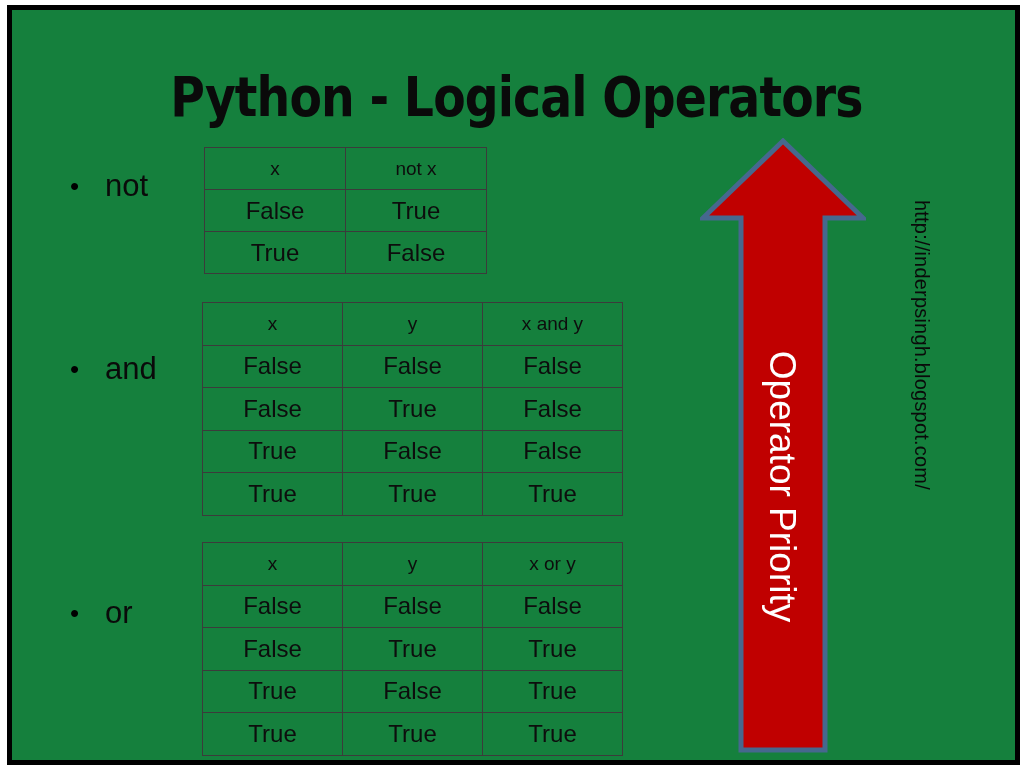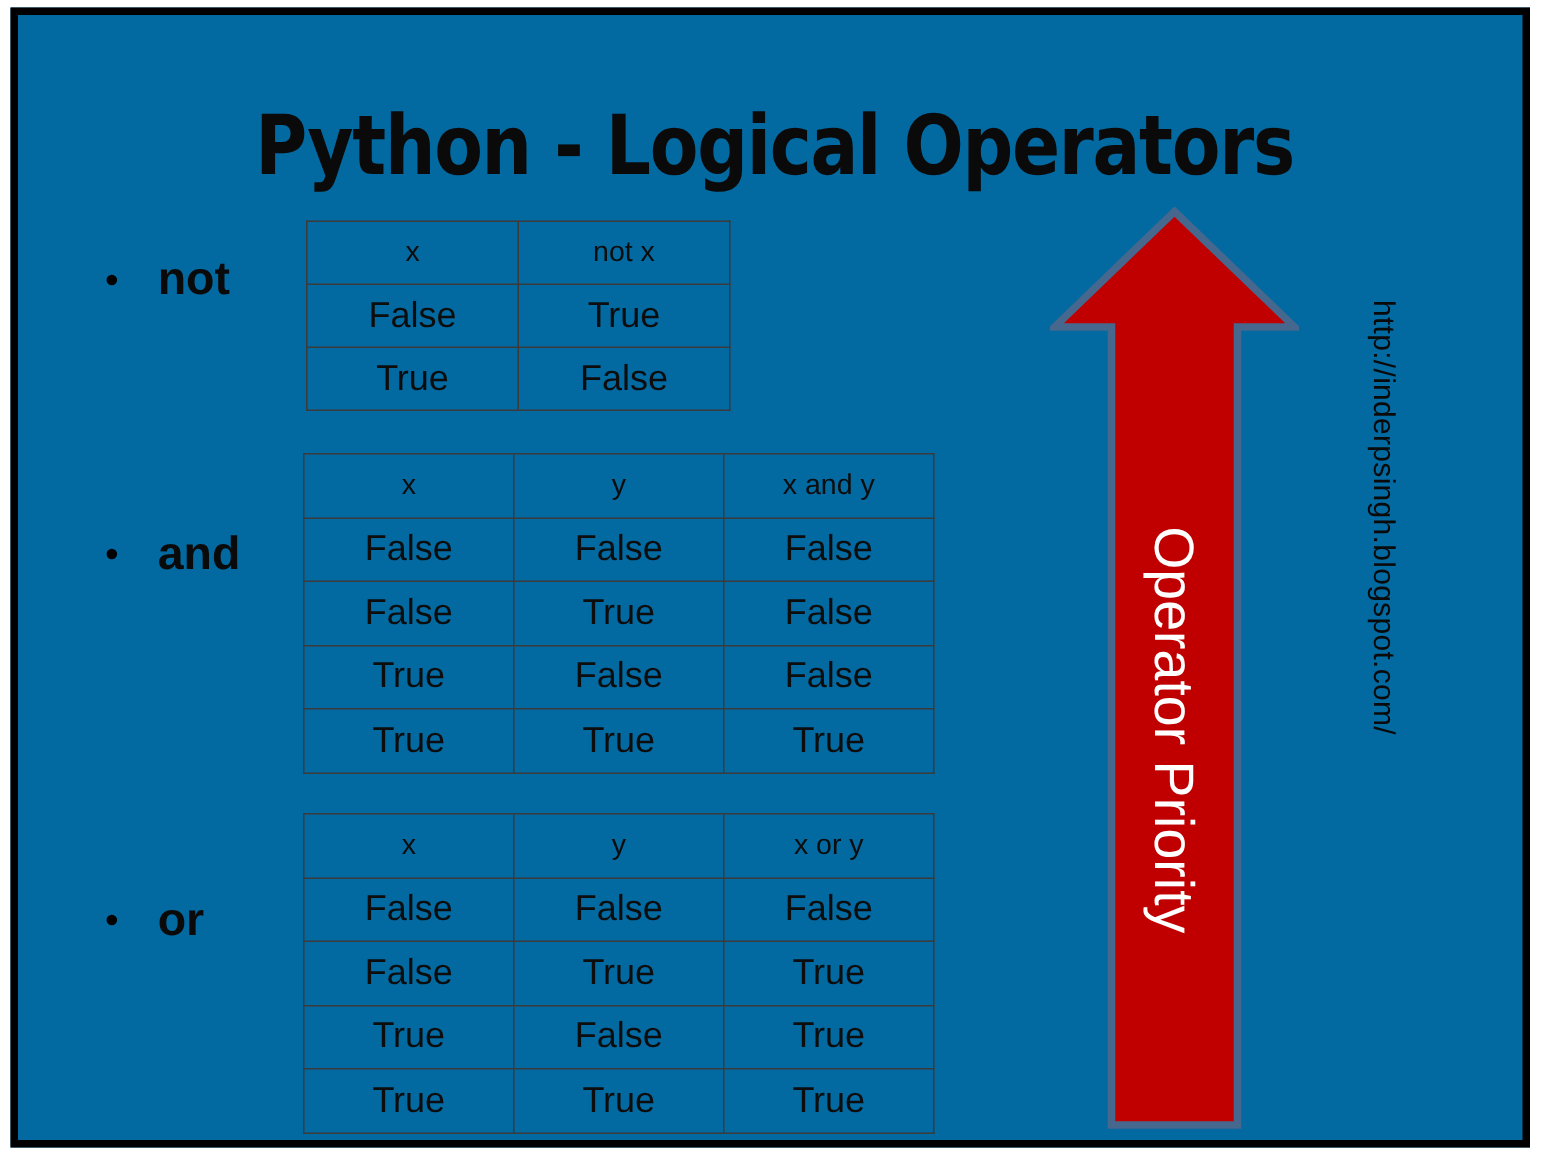--- a/index.html
+++ b/index.html
@@ -15,21 +15,21 @@
   }
 
   #slide {
     position: absolute;
     left: 7px;
     top: 5px;
     width: 1013px;
     height: 760px;
     border: 5px solid #000000;
     box-sizing: border-box;
-    background: #0369a1;
+    background: #15803d;
   }
 
   
   #title {
     position: absolute;
     left: 105px;
     top: 57px;
     width: 760px;
     text-align: center;
     font-family: "DejaVu Sans", sans-serif;
@@ -53,21 +53,21 @@
     font-size: 31px;
     color: #0a0a0a;
     font-family: "Liberation Sans", sans-serif;
   }
   .bullet-dot {
     font-size: 26px;
     line-height: 1;
     margin-right: 26px;
     color: #000;
   }
-  .bullet-label { line-height: 1; font-weight: bold; }
+  .bullet-label { line-height: 1; }
 
   #bullet-not { top: 160px; }
   #bullet-and { top: 343px; }
   #bullet-or  { top: 587px; }
 
   
   .truth-table {
     position: absolute;
     border-collapse: collapse;
     table-layout: fixed;

